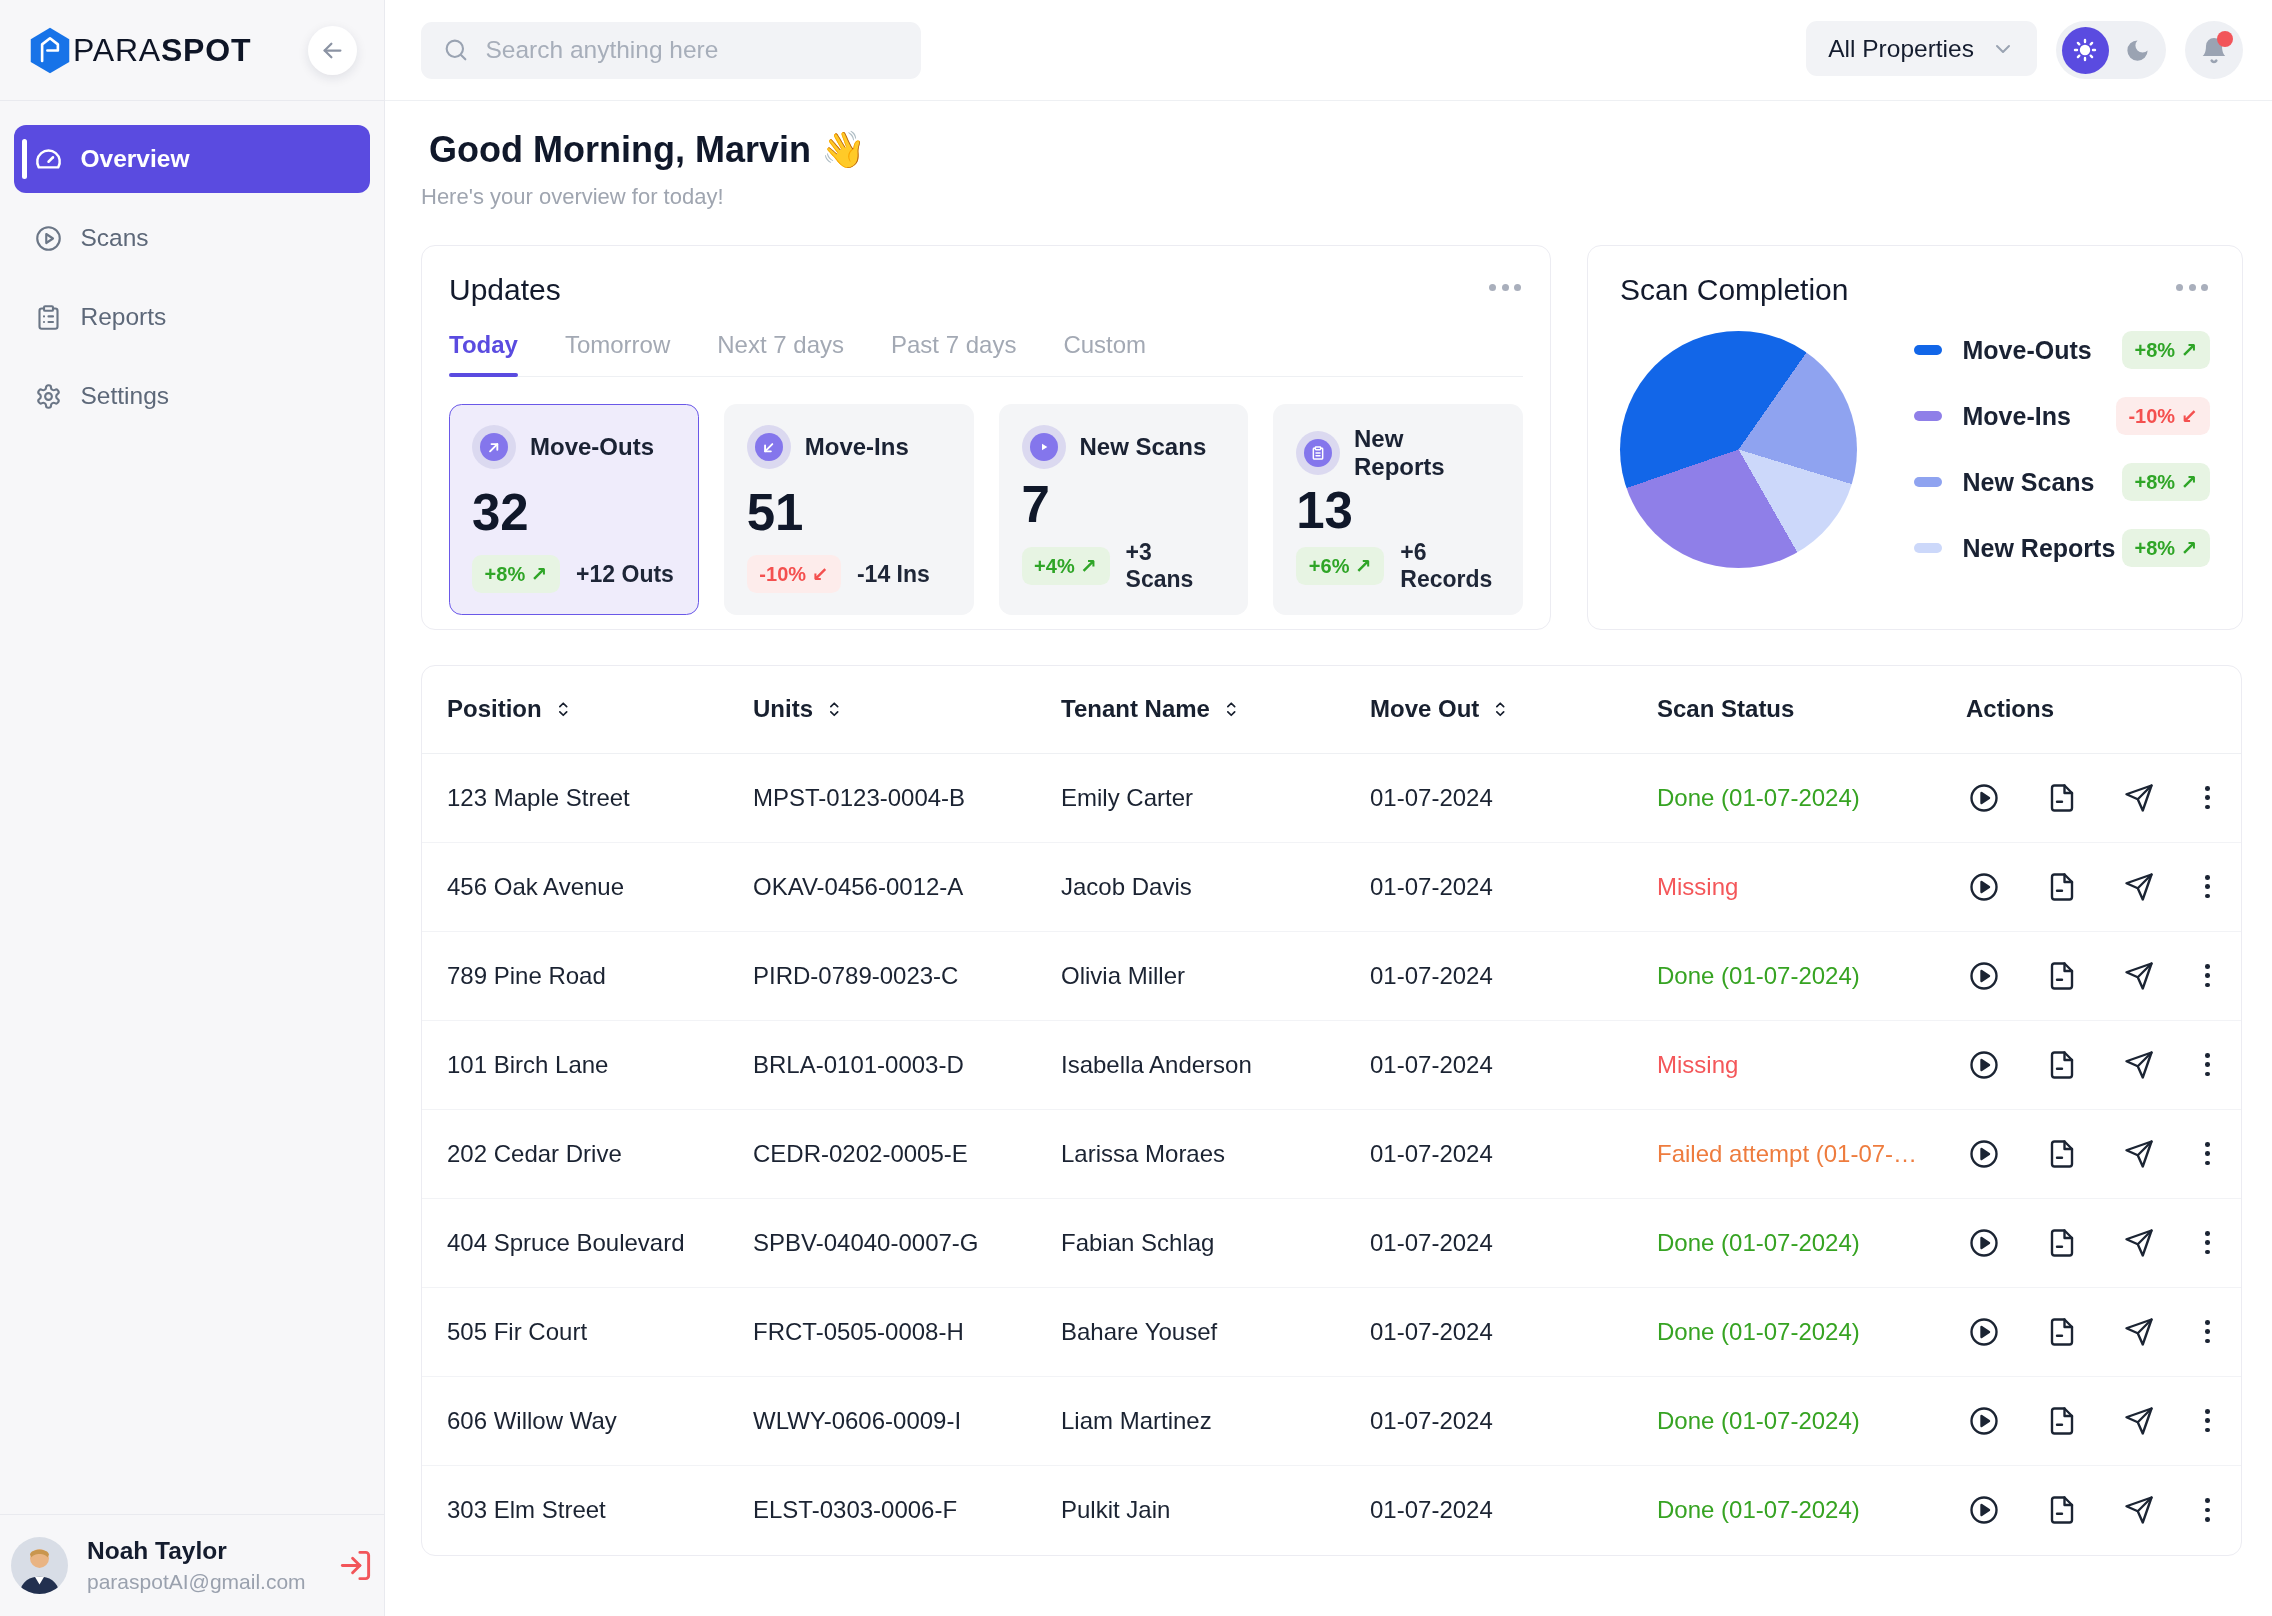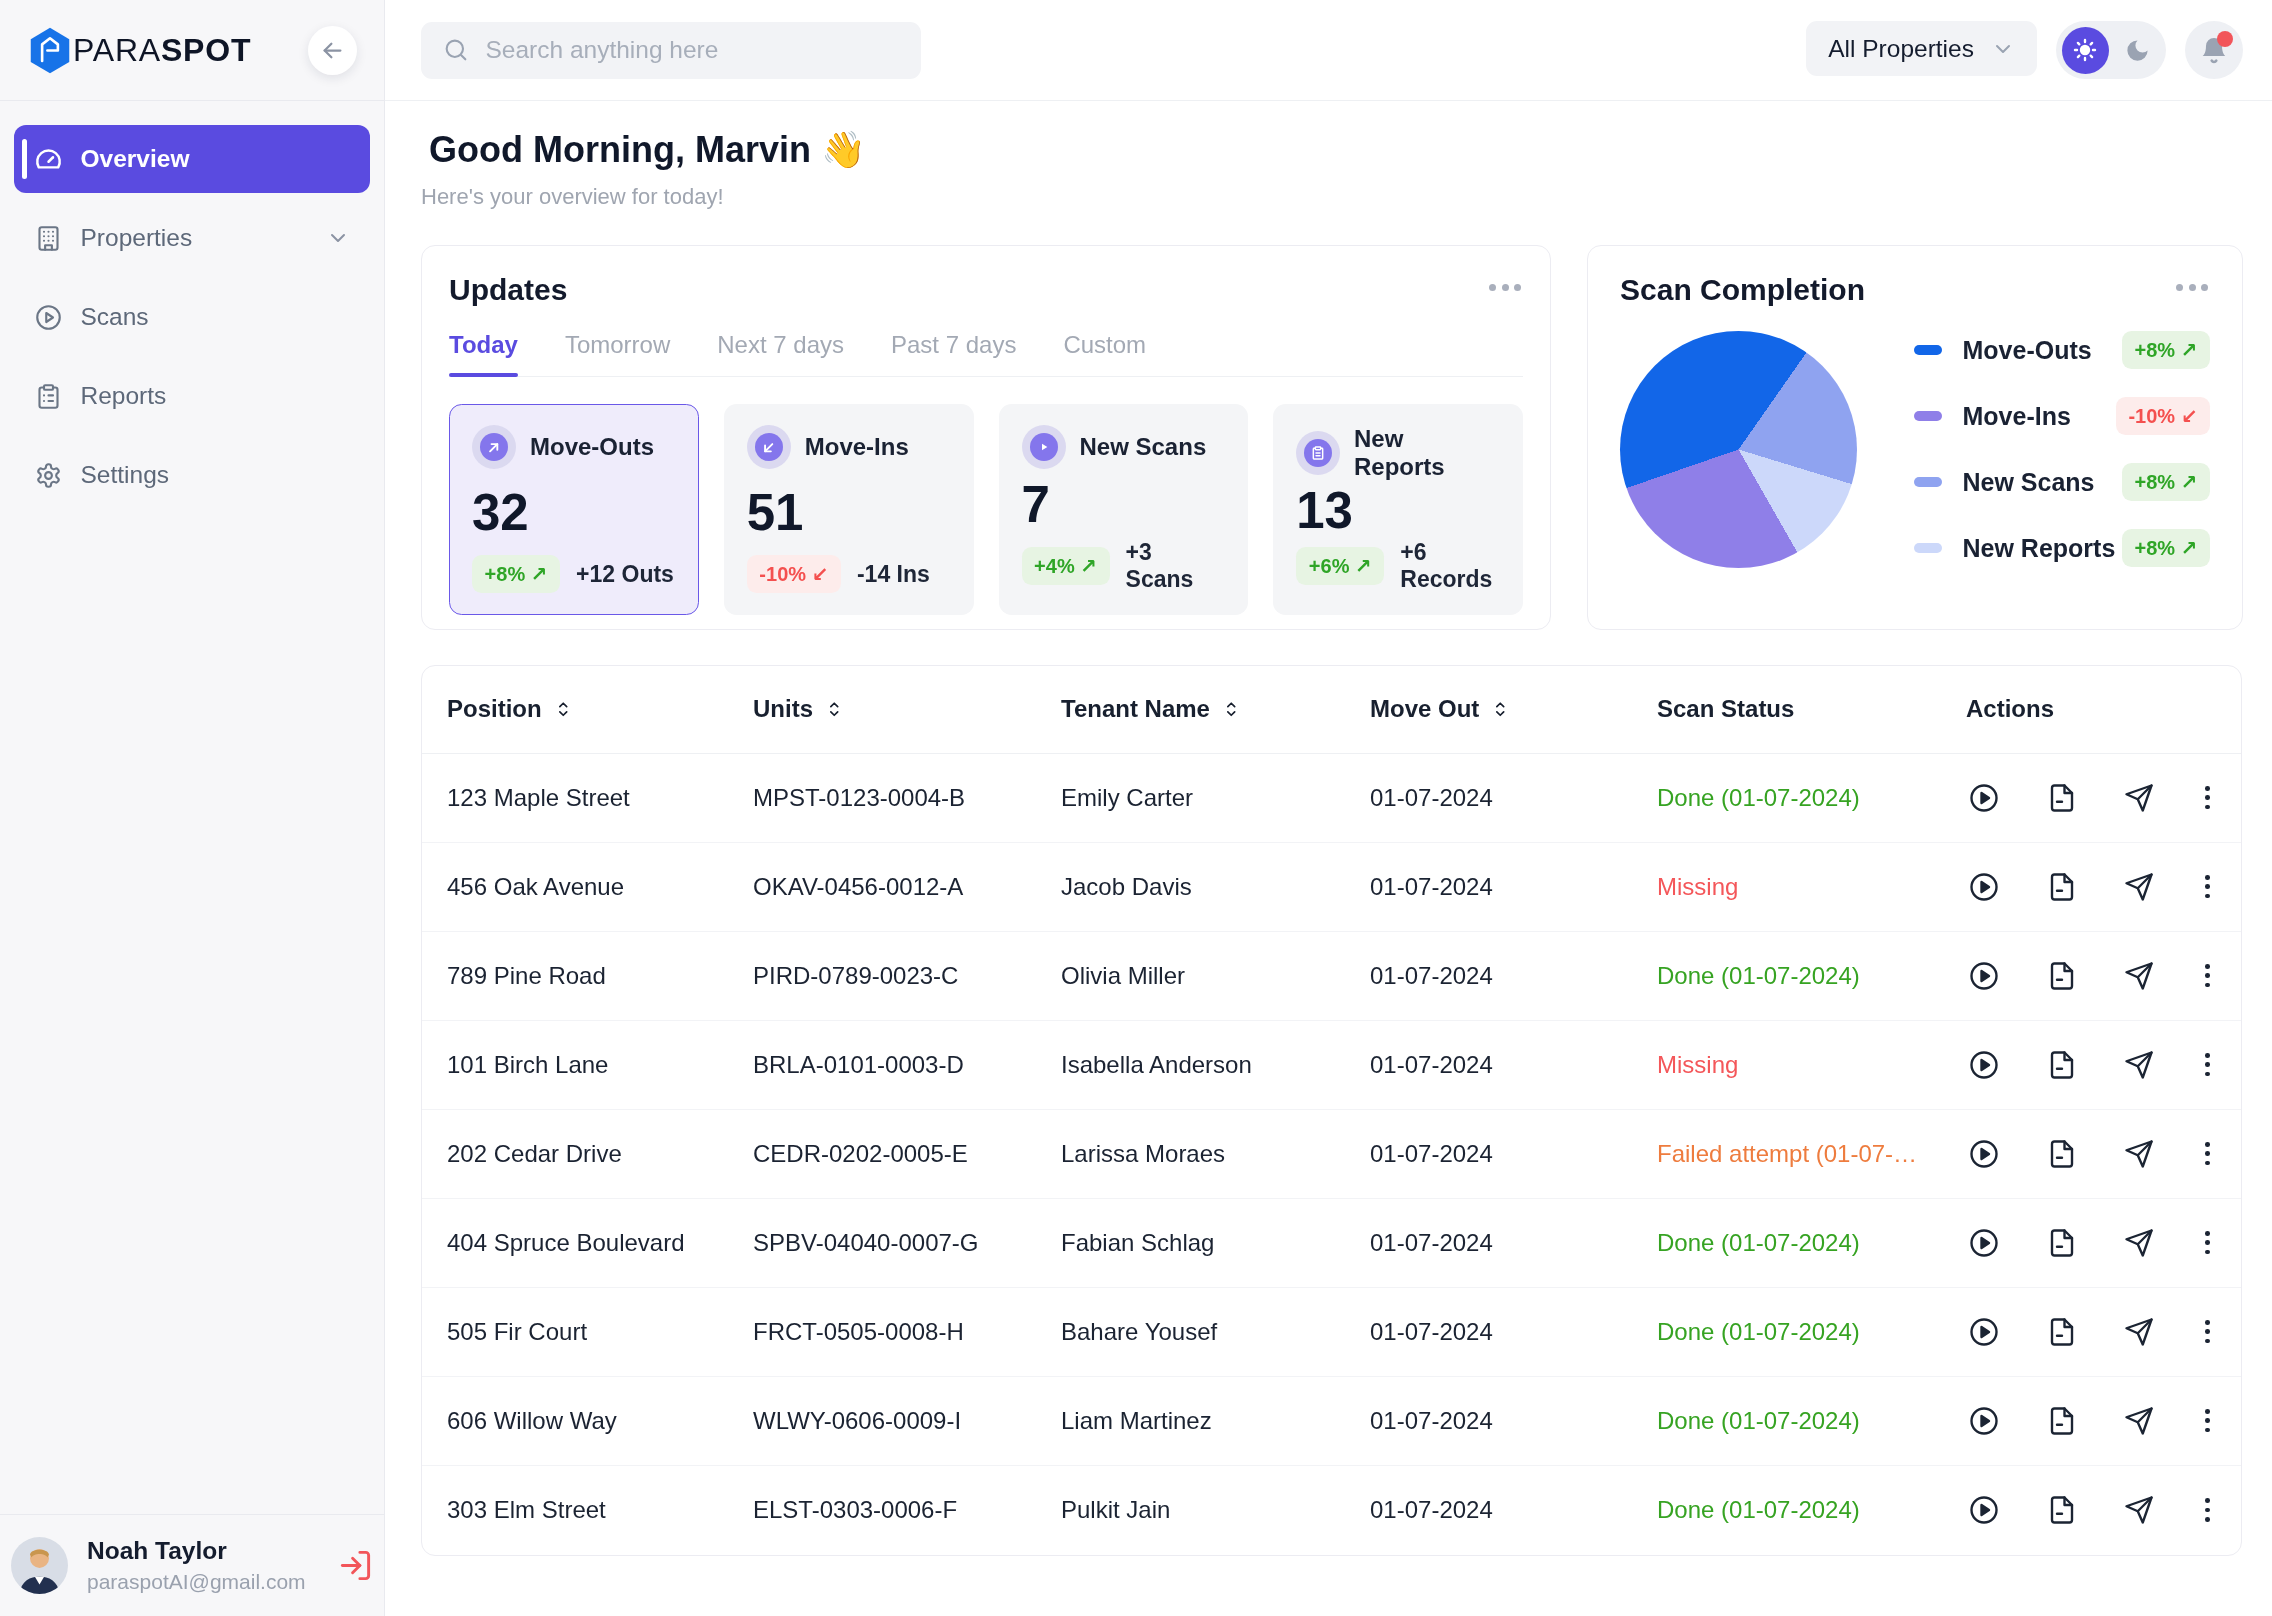--- a/index.html
+++ b/index.html
@@ -43,21 +43,21 @@
 
   .content { flex:1; padding:28px 30px 0 36px; overflow:hidden; }
   .greet-title { font-size:36px; font-weight:800; color:#10182a;margin-left:8px; }
   .greet-sub { font-size:22px; color:#9fa5b0; margin-top:12.6px; }
 
   .cards-row { display:flex; gap:36px; margin-top:35px; }
   .card { background:#ffffff; border:0.8px solid #ececf2; border-radius:14px; }
   .updates-card { width:1130px; height:385px; padding:27px 27px 0; }
   .scan-card { flex:1; height:385px; padding:27px 32px 0; }
   .card-head { display:flex; align-items:flex-start; justify-content:space-between; }
-  .card-title { font-size:30px; font-weight:700; color:#131a2c; }
+  .card-title { font-size:30px; font-weight:400; color:#131a2c; }
   .dots-menu { border:none; background:none; cursor:pointer; display:flex; gap:5.5px; padding:11px 1.6px; }
   .dots-menu i { width:7px; height:7px; border-radius:50%; background:#a9afbc; }
 
   .tabs { display:flex; gap:47px; margin-top:24px; border-bottom:0.8px solid #eef0f3; }
   .tab { font-size:24px; color:#a3a9b4; padding-bottom:17.4px; cursor:pointer; position:relative; }
   .tab.active { color:#5a4be0; font-weight:700; }
   .tab.active::after { content:""; position:absolute; left:0; right:0; bottom:-0.8px; height:4px; border-radius:2.4px; background:#5a4be0; }
 
   .stats-row { display:flex; gap:25px; margin-top:27px; }
   .stat-card { flex:1; height:211px; background:#f4f5f7; border:1.6px solid transparent; border-radius:12.6px; padding:20.5px 22px; display:flex; flex-direction:column; justify-content:space-between; cursor:pointer; }
@@ -124,36 +124,20 @@
     <nav class="nav">
       <div class="nav-item active">
         <span class="nav-ind"></span>
         <span style="display:flex;">
           <svg width="27" height="27" viewBox="0 0 24 24" fill="none" stroke="#ffffff" stroke-width="2.2" stroke-linecap="round" stroke-linejoin="round">
               <path d="m12 14 4-4"></path>
               <path d="M3.34 19a10 10 0 1 1 17.32 0z"></path>
             </svg>
         </span>
         <span>Overview</span>
-      </div>
-      <div class="nav-item">
-        <span style="display:flex;">
-          <svg width="27" height="27" viewBox="0 0 24 24" fill="none" stroke="#6b7686" stroke-width="1.9" stroke-linecap="round" stroke-linejoin="round">
-              <rect x="4" y="2" width="16" height="20" rx="2"></rect>
-              <path d="M9 22v-4h6v4"></path>
-              <path d="M8 6h.01M12 6h.01M16 6h.01M8 10h.01M12 10h.01M16 10h.01M8 14h.01M12 14h.01M16 14h.01"></path>
-            </svg>
-        </span>
-        <span>Properties</span>
-        <span class="spacer"></span>
-        <span style="display:flex;">
-          <svg width="24" height="24" viewBox="0 0 24 24" fill="none" stroke="#8b93a3" stroke-width="2" stroke-linecap="round" stroke-linejoin="round">
-              <path d="m6 9 6 6 6-6"></path>
-            </svg>
-        </span>
       </div>
       <div class="nav-item">
         <span style="display:flex;">
           <svg width="27" height="27" viewBox="0 0 24 24" fill="none" stroke="#6b7686" stroke-width="1.9" stroke-linecap="round" stroke-linejoin="round">
               <circle cx="12" cy="12" r="10"></circle>
               <path d="m10 8 6 4-6 4z"></path>
             </svg>
         </span>
         <span>Scans</span>
       </div>

